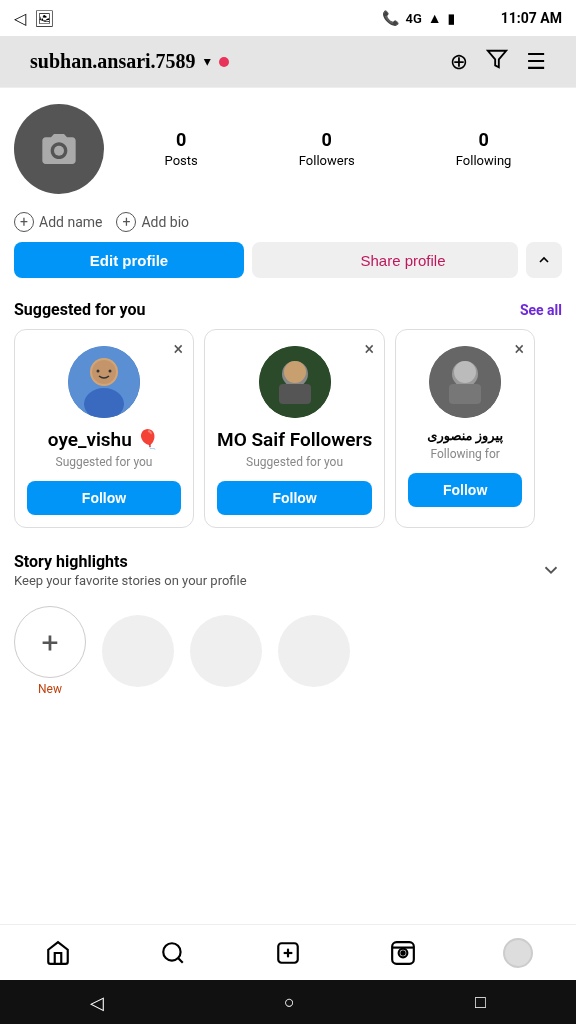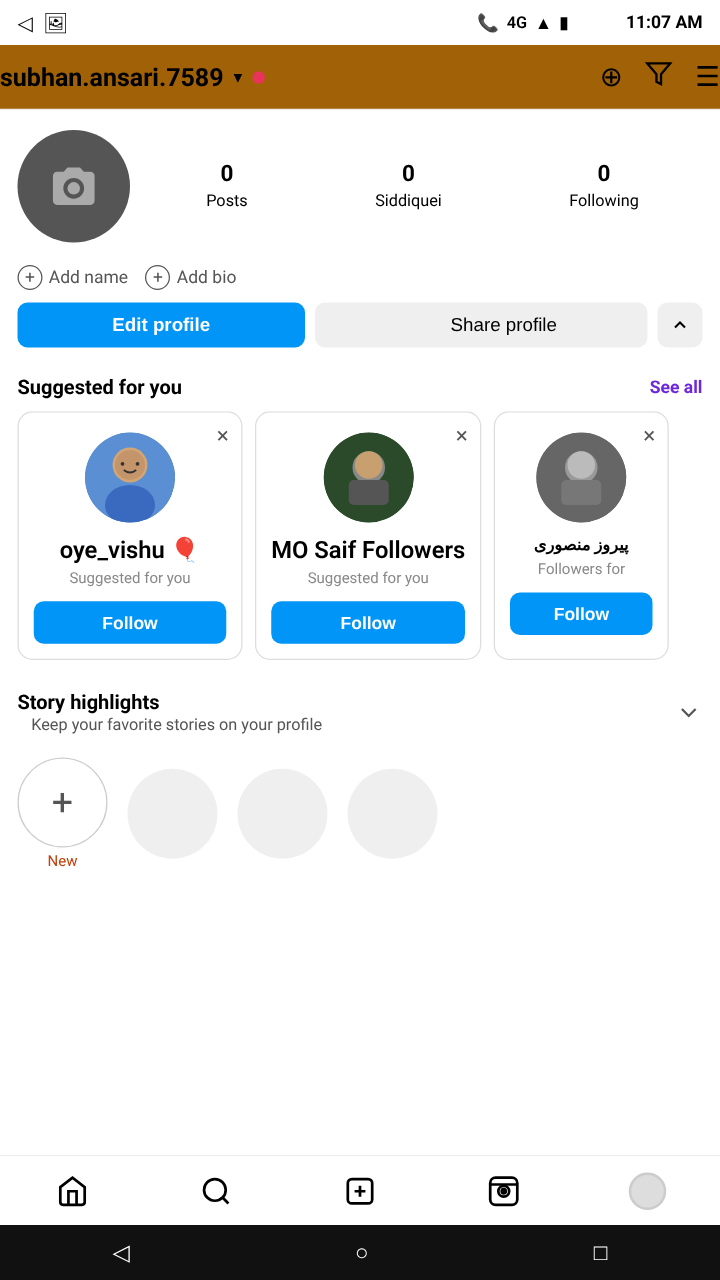--- a/index.html
+++ b/index.html
@@ -20,26 +20,27 @@
       align-items: center;
       justify-content: space-between;
       padding: 0 14px;
     }
     .status-left { display: flex; align-items: center; gap: 8px; }
     .status-right { display: flex; align-items: center; gap: 6px; font-size: 13px; font-weight: 600; }
 
     
     .top-nav {
       height: 52px;
-      background: #a16207;
+      background: #e5e5e5;
       display: flex;
       align-items: center;
       justify-content: space-between;
-      padding: 0 0;
+      padding: 0 30px;
       border-bottom: 1px solid #eee;
+      font-family: Liberation Serif, serif;
     }
     .username-area { display: flex; align-items: center; gap: 8px; }
     .username-text { font-size: 20px; font-weight: 700; color: #000; }
     .dropdown-icon { font-size: 14px; color: #000; }
     .red-dot { width: 10px; height: 10px; background: #e8335a; border-radius: 50%; }
     .nav-icons { display: flex; align-items: center; gap: 18px; }
     .nav-icon { font-size: 22px; color: #000; cursor: pointer; }
 
     
     .profile-section {
@@ -99,21 +100,21 @@
       border: none;
       border-radius: 8px;
       height: 36px;
       font-size: 15px;
       font-weight: 600;
       cursor: pointer;
     }
     .btn-share {
       flex: 1;
       background: #efefef;
-      color: #000000;
+      color: #be185d;
       border: none;
       border-radius: 8px;
       height: 36px;
       font-size: 15px;
       font-weight: 500;
       cursor: pointer;
       padding-left: 36px;
     }
     .btn-collapse {
       width: 36px;
@@ -207,21 +208,21 @@
 
     
     .highlights-header {
       display: flex;
       justify-content: space-between;
       align-items: center;
       padding: 10px 14px 4px;
     }
     .highlights-left { }
     .highlights-title { font-size: 16px; font-weight: 700; color: #000; }
-    .highlights-sub { font-size: 13px; color: #555; margin-top: 2px; margin-left: 11px; }
+    .highlights-sub { font-size: 13px; color: #555; margin-top: 2px; }
     .highlights-chevron { font-size: 20px; color: #555; margin-top: 4px; }
 
     .highlights-row {
       display: flex;
       gap: 16px;
       padding: 14px 14px 20px;
       align-items: center;
     }
     .highlight-circle {
       width: 72px;
@@ -347,21 +348,21 @@
         <circle cx="12" cy="13" r="3" fill="#aaa"></circle>
       </svg>
     </div>
     <div class="stats-row">
       <div class="stat-item">
         <span class="stat-num">0</span>
         <span class="stat-label">Posts</span>
       </div>
       <div class="stat-item">
         <span class="stat-num">0</span>
-        <span class="stat-label">Siddiquei</span>
+        <span class="stat-label">Followers</span>
       </div>
       <div class="stat-item">
         <span class="stat-num">0</span>
         <span class="stat-label">Following</span>
       </div>
     </div>
   </div>
 
   <div class="add-row">
     <div class="add-item">
@@ -431,21 +432,21 @@
       <span class="card-close">×</span>
       <div class="card-avatar avatar-third">
         <svg width="72" height="72" viewBox="0 0 72 72">
           <circle cx="36" cy="36" r="36" fill="#666"></circle>
           <circle cx="36" cy="28" r="13" fill="#999"></circle>
           <rect x="20" y="38" width="32" height="20" rx="4" fill="#777"></rect>
           <circle cx="36" cy="26" r="11" fill="#bbb"></circle>
         </svg>
       </div>
       <span class="card-name" style="font-size:13px;">پیروز منصوری</span>
-      <span class="card-subtitle">Followers for</span>
+      <span class="card-subtitle">Following for</span>
       <button class="btn-follow">Follow</button>
     </div>
 
   </div>
 
   <div class="highlights-header">
     <div class="highlights-left">
       <div class="highlights-title">Story highlights</div>
       <div class="highlights-sub">Keep your favorite stories on your profile</div>
     </div>

